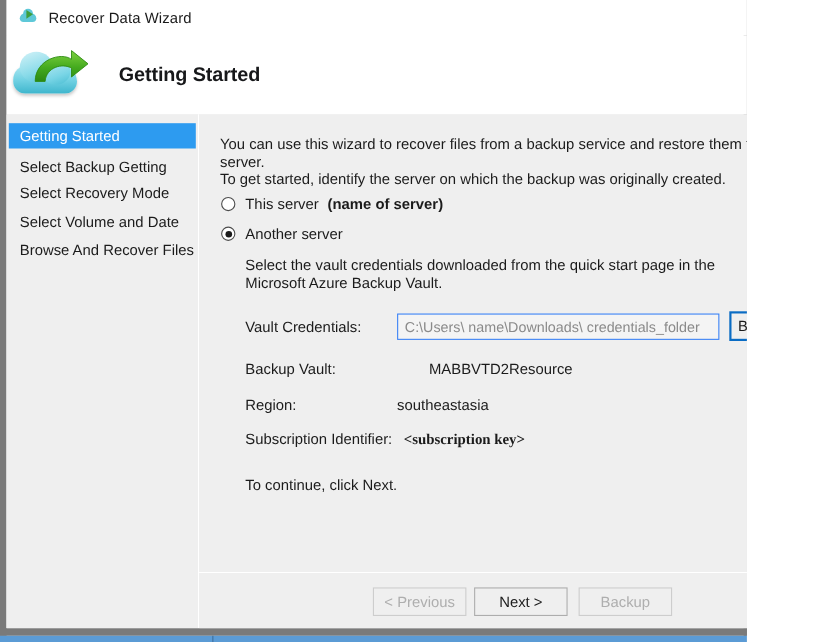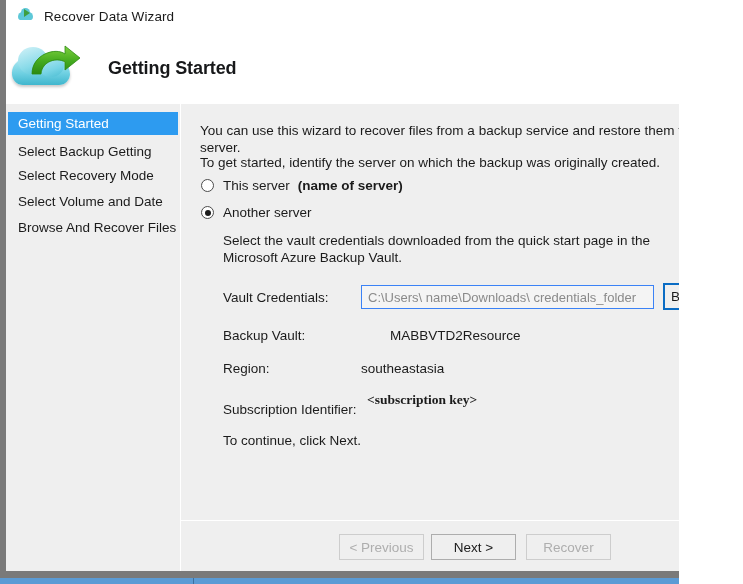--- a/index.html
+++ b/index.html
@@ -409,28 +409,28 @@
       <input class="text-input" type="text" style="left: 180px; top: 181px; width: 293px; height: 24px;" placeholder="C:\Users\ name\Downloads\ credentials_folder">
 
       <button class="browse-btn" style="left:482px; top:179px; width:61px; height:27px;">Browse</button>
 
       <div class="field-label" style="left:42px; top:224px;">Backup Vault:</div>
       <div class="field-value" style="left:180px; top:224px;margin-left:29px;">MABBVTD2Resource</div>
 
       <div class="field-label" style="left:42px; top:257px;">Region:</div>
       <div class="field-value" style="left:180px; top:257px;">southeastasia</div>
 
-      <div class="field-label" style="left:42px; top:298px;">Subscription Identifier:</div>
+      <div class="field-label" style="left:42px; top:288px;">Subscription Identifier:</div>
       <div class="field-value bold" style="left:186px; top:288px;">&lt;subscription key&gt;</div>
 
       <div class="para" style="left:42px; top:328px;">To continue, click Next.</div>
 
       <div class="pane-bottom-rule"></div>
     </div>
 
     <div class="footer">
       <button class="wiz-btn disabled" style="left:158px; width:85px;">&lt; Previous</button>
       <button class="wiz-btn" style="left:250px; width:85px;">Next &gt;</button>
-      <button class="wiz-btn disabled" style="left:345px; width:85px;">Recover</button>
+      <button class="wiz-btn disabled" style="left:345px; width:85px;">Backup</button>
     </div>
 
   </div>
 </div>
 
 </body></html>

